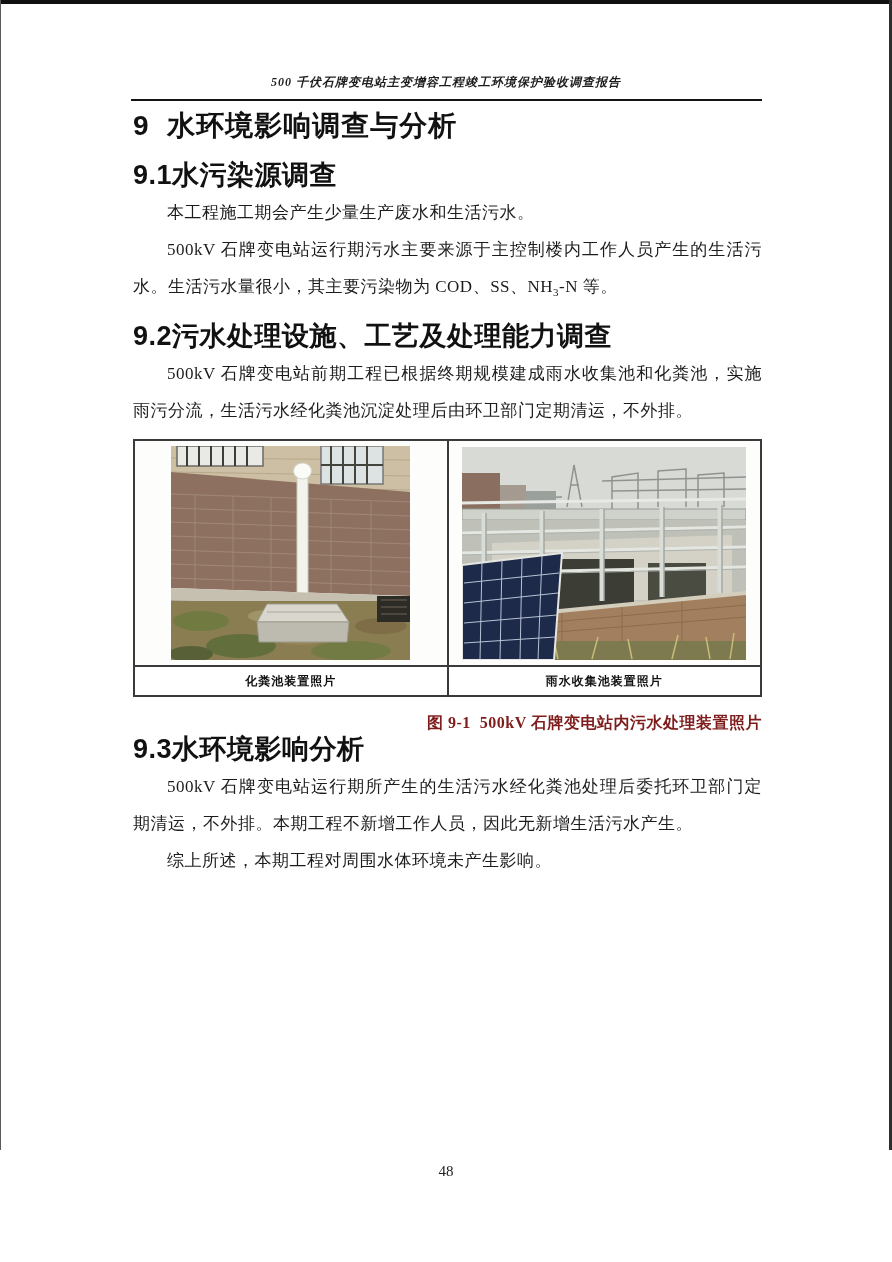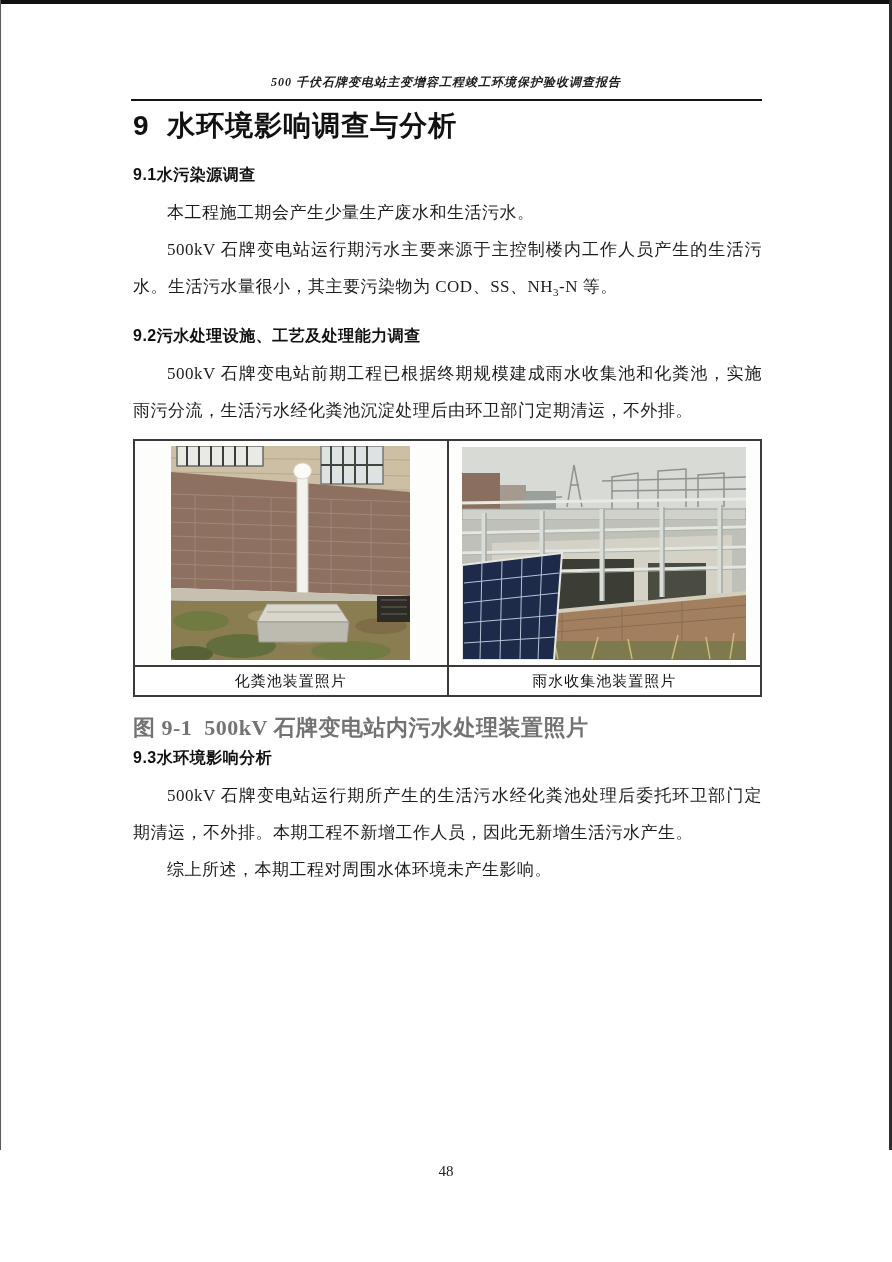--- a/index.html
+++ b/index.html
@@ -21,46 +21,46 @@
 
   .content { position:absolute; left:133px; top:98px; width:629px; }
 
   h1.chapter {
     font-family:"Liberation Sans","DejaVu Sans",sans-serif;
     font-size:28px; line-height:36px; font-weight:bold; color:#111;
     margin:10px 0 0 0; white-space:pre-wrap; letter-spacing:1px;
   }
   h2.section {
     font-family:"Liberation Sans","DejaVu Sans",sans-serif;
-    font-size:16px; line-height:30px; font-weight:bold; color:#111;
+    font-size:27px; line-height:30px; font-weight:bold; color:#111;
     margin:16px 0 4px 0; letter-spacing:0.5px;
   }
   p.body {
     font-size:17px; line-height:37px; margin:0; text-align:justify;
     text-indent:2em; letter-spacing:0.5px;
   }
   p.body sub { font-size:11px; }
 
   table.figure-table {
     width:629px; border-collapse:collapse; margin:10px 0 0 0;
     table-layout:fixed;
   }
   table.figure-table td {
     border:2px solid #3a3a3a; text-align:center; vertical-align:middle;
     padding:0;
   }
   td.photo-cell { height:224px; background:#fdfdfc; }
   .photo-frame { display:block; margin:0 auto; }
   td.caption-cell {
     height:28px; font-family:"Liberation Sans","DejaVu Sans",sans-serif;
-    font-weight:normal; font-size:15px; letter-spacing:1px; color:#111;
+    font-weight:bold; font-size:12px; letter-spacing:1px; color:#111;
   }
   .figure-title {
-    margin:16px 0 0 0; text-align:left; font-weight:bold; font-size:22px;
-    letter-spacing:0.5px; white-space:pre-wrap; color:#737373;
+    margin:16px 0 0 0; text-align:right; font-weight:bold; font-size:16px;
+    letter-spacing:0.5px; white-space:pre-wrap; color:#7f1d1d;
     font-family:"Liberation Serif","DejaVu Serif",serif;
   }
   .page-number {
     position:absolute; top:1163px; left:0; width:892px; text-align:center;
     font-size:15px; color:#222;
   }
 </style>
 </head>
 <body>
 

